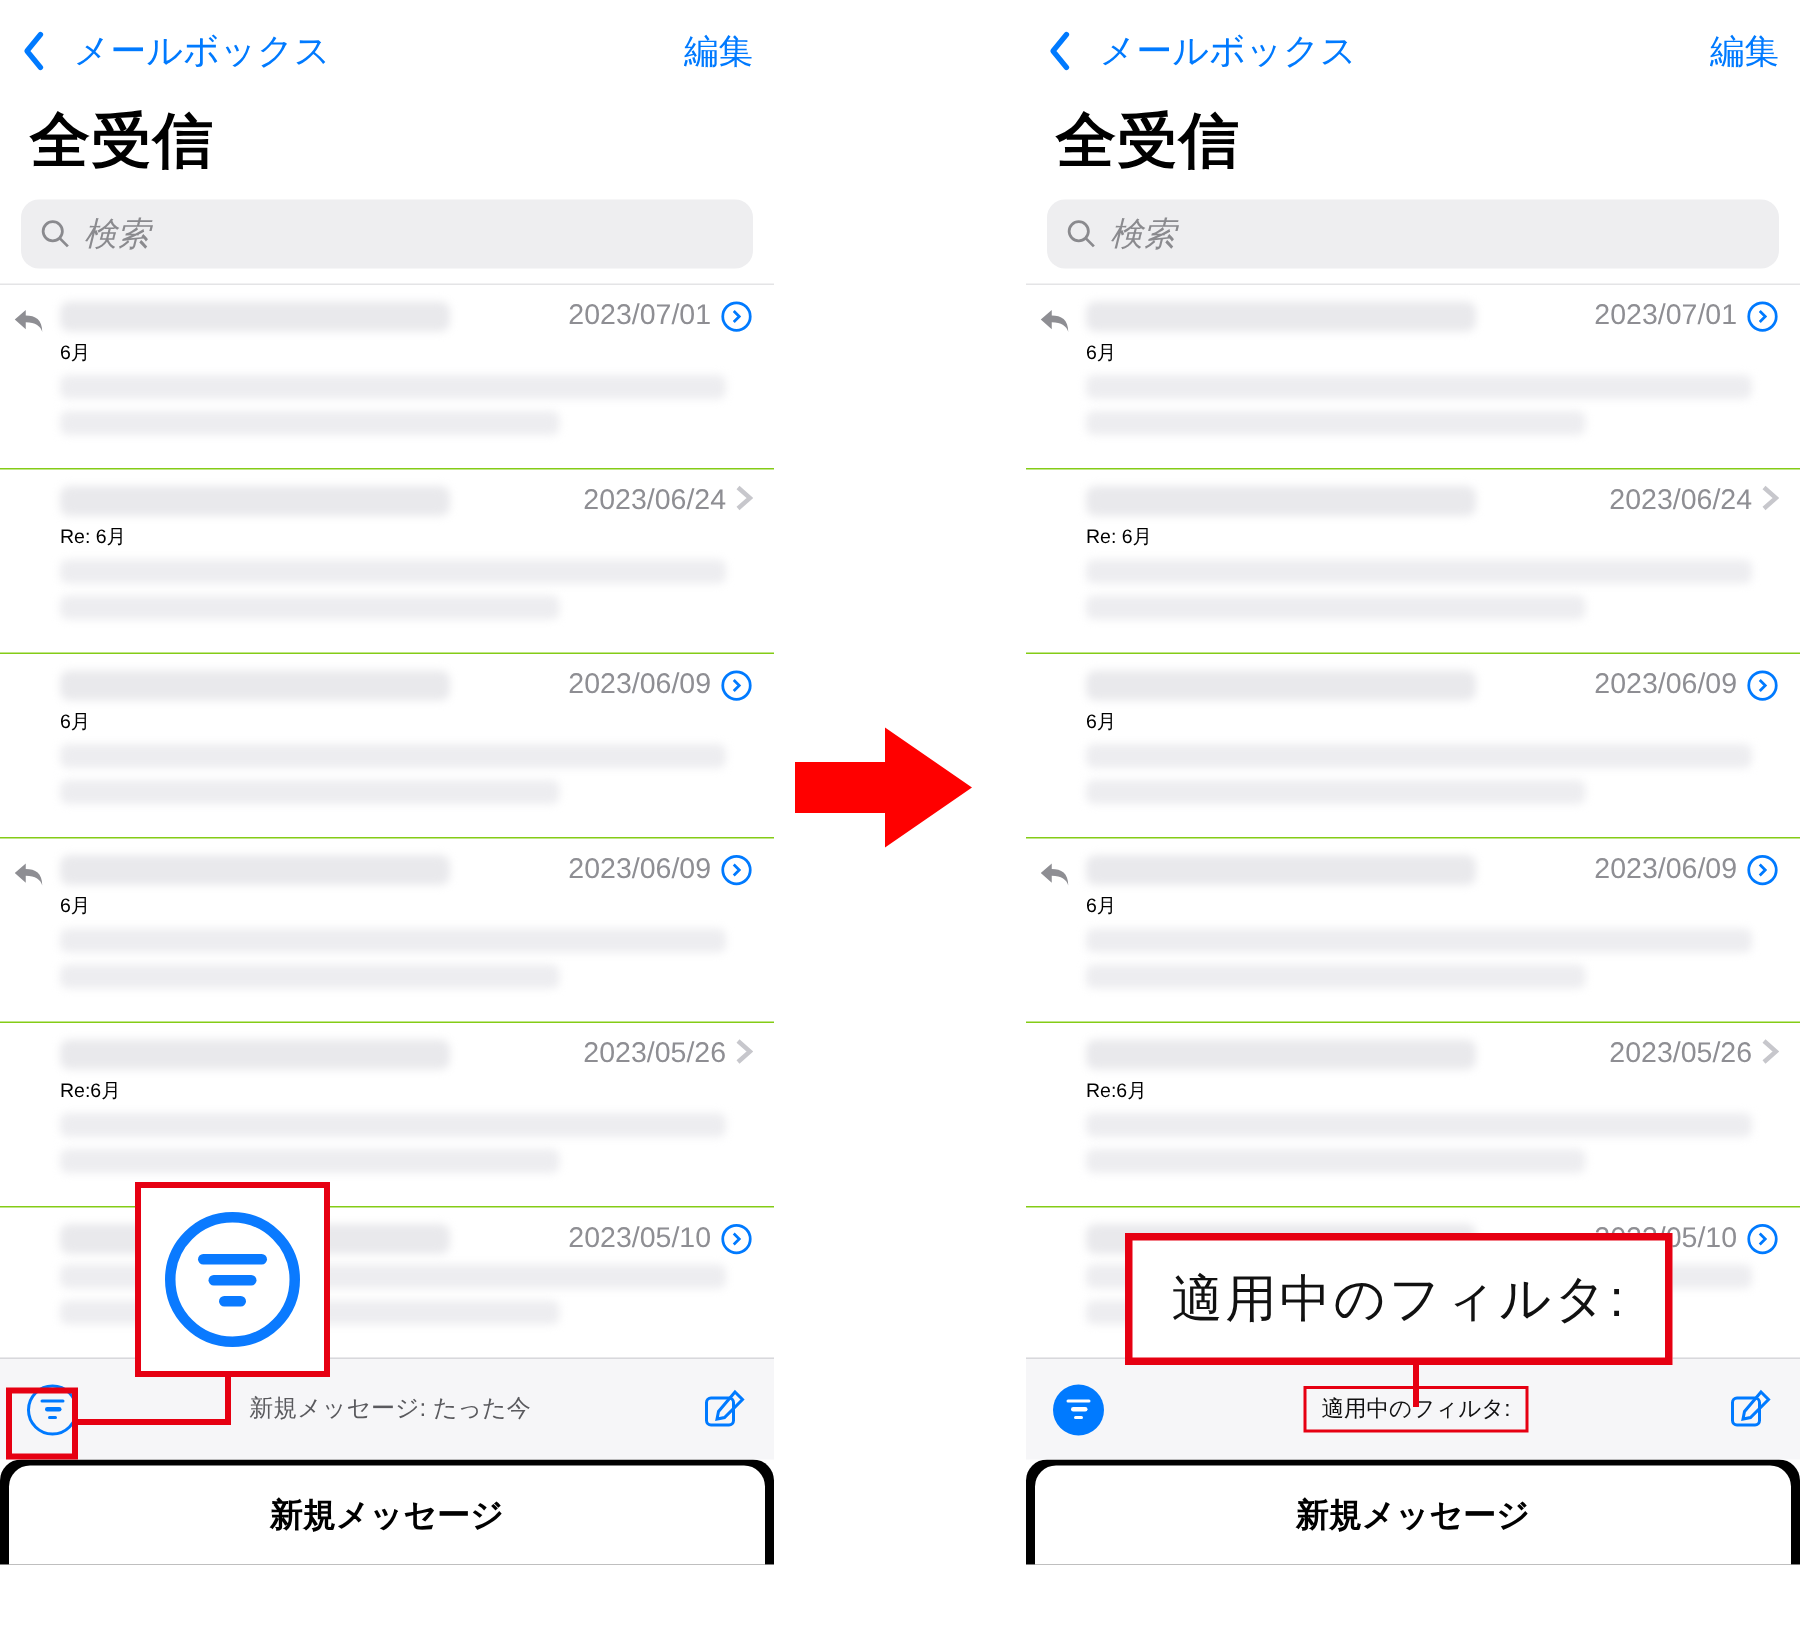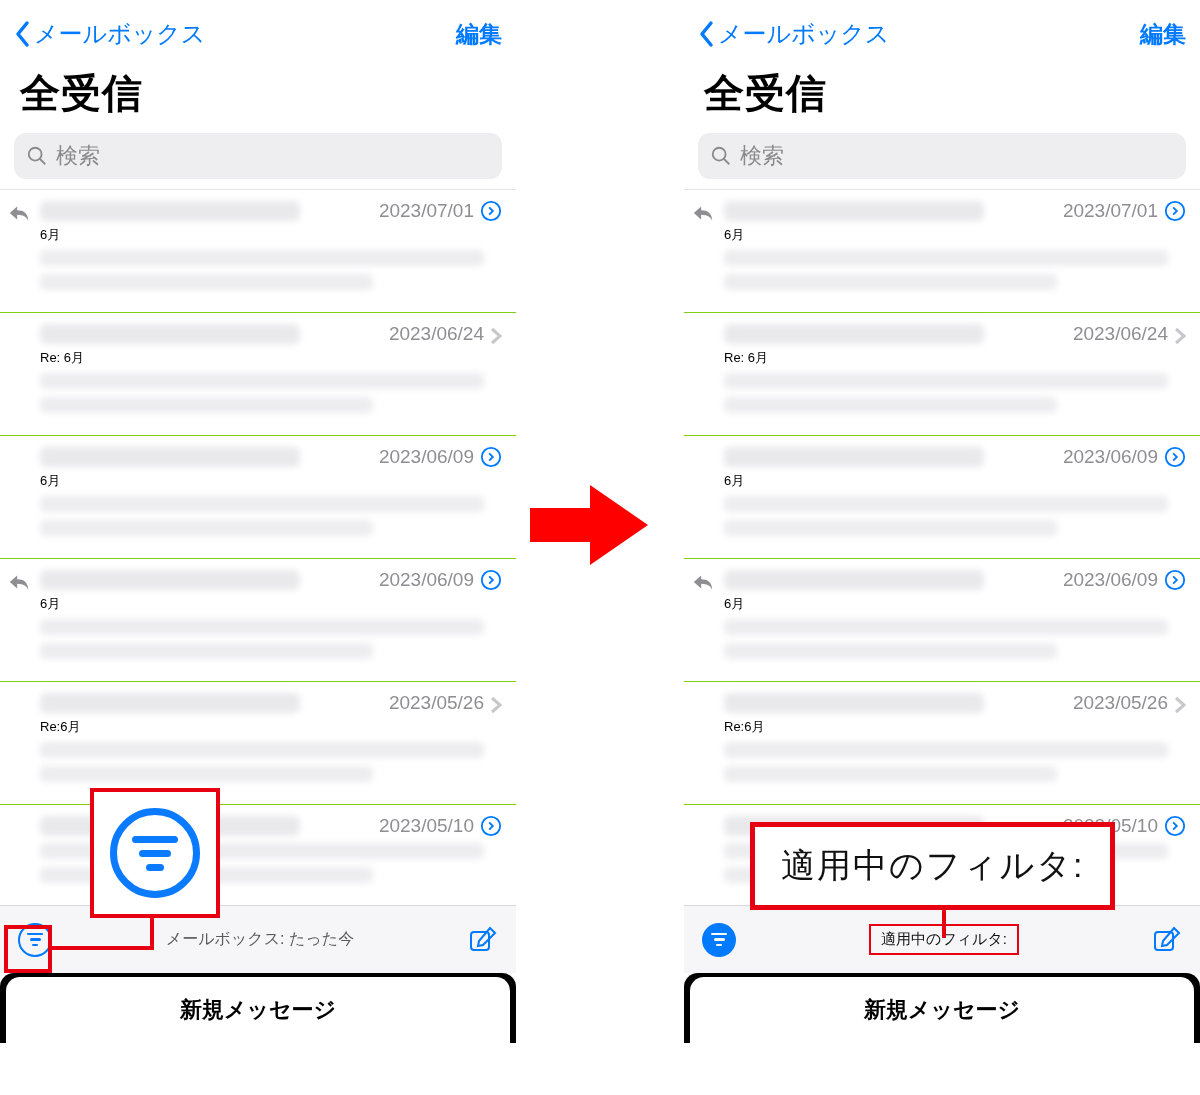--- a/index.html
+++ b/index.html
@@ -5,36 +5,36 @@
   * { margin:0; padding:0; box-sizing:border-box; font-family:-apple-system,"Hiragino Sans","Hiragino Kaku Gothic ProN",sans-serif; }
   body { background:#fff; width:1200px; height:1095px; position:relative; overflow:hidden; }
   .screens { display:flex; width:1200px; position:relative; }
   .screen { width:516px; background:#fff; position:relative; display:flex; flex-direction:column; }
   .screen.left  { margin-left:0; }
   .screen.right { margin-left:168px; }
   .gap-arrow { position:absolute; left:530px; top:480px; width:120px; height:90px; }
   .gap-arrow svg { width:100%; height:100%; }
 
   .nav { display:flex; align-items:center; justify-content:space-between; padding:18px 14px 10px 14px; }
-  .nav-left { display:flex; align-items:center; gap:2px; color:#007aff; font-size:24px; }
+  .nav-left { display:flex; align-items:center; gap:17px; color:#007aff; font-size:24px; }
   .nav-left svg { width:18px; height:28px; }
-  .nav-edit { color:#007aff; font-size:23px;font-weight:bold; }
+  .nav-edit { color:#007aff; font-size:23px; }
 
   .title { font-size:40px; font-weight:800; padding:6px 20px 12px 20px; letter-spacing:1px; }
 
-  .search { margin:0 14px 4px 14px; background:#eeeef0; border-radius:12px; height:46px; display:flex; align-items:center; padding:16px 12px; gap:8px; color:#8a8a8e; font-size:22px; }
+  .search { margin:0 14px 4px 14px; background:#eeeef0; border-radius:12px; height:46px; display:flex; align-items:center; padding:16px 12px; gap:8px; color:#8a8a8e; font-size:22px;font-style:italic; }
   .search svg { width:22px; height:22px; fill:#8a8a8e; }
 
   .list { flex:1; overflow:hidden; }
   .msg { border-top:1px solid #84cc16; padding:10px 14px 14px 40px; position:relative; }
   .msg:first-child { border-top:1px solid #e4e4e6; margin-top:6px; }
   .reply-icon { position:absolute; left:8px; top:12px; width:22px; height:22px; fill:#8e8e93; }
   .row1 { display:flex; justify-content:space-between; align-items:center; }
   .sender { height:20px; width:260px; border-radius:6px; background:#e9e9ec; filter:blur(3px); }
-  .date-wrap { display:flex; align-items:flex-end; gap:6px;margin-left:20px; }
+  .date-wrap { display:flex; align-items:flex-start; gap:6px;margin-left:20px; }
   .date { color:#8e8e93; font-size:19px; }
   .disc { width:22px; height:22px; }
   .disc circle { stroke:#007aff; stroke-width:2; fill:none; }
   .disc path { stroke:#007aff; stroke-width:2; fill:none; }
   .chevron { width:12px; height:18px; stroke:#c7c7cc; stroke-width:3; fill:none; }
   .subject { font-size:13px; color:#000; margin-top:4px; }
   .preview { margin-top:6px; }
   .preview .line { height:16px; background:#ededf0; border-radius:5px; margin-bottom:8px; filter:blur(3px); }
   .preview .line.w1 { width:96%; }
   .preview .line.w2 { width:72%; }
@@ -202,21 +202,21 @@
         </div>
       </div>
     <div class="toolbar">
       <div class="filter-btn off">
         <div class="bars">
             <span></span>
             <span></span>
             <span></span>
           </div>
       </div>
-      <div class="toolbar-center">メールボックス: たった今</div>
+      <div class="toolbar-center">新規メッセージ: たった今</div>
       <svg class="compose" viewBox="0 0 30 30">
           <rect x="3" y="7" width="18" height="18" rx="3"></rect>
           <path d="M22 3 L27 8 L15 20 L10 21 L11 16 Z"></path>
         </svg>
     </div>
     <div class="sheet">
       <div class="sheet-inner">新規メッセージ</div>
     </div>
 
     <div class="callout" style="left:4px; top:925px; width:48px; height:48px;"></div>

